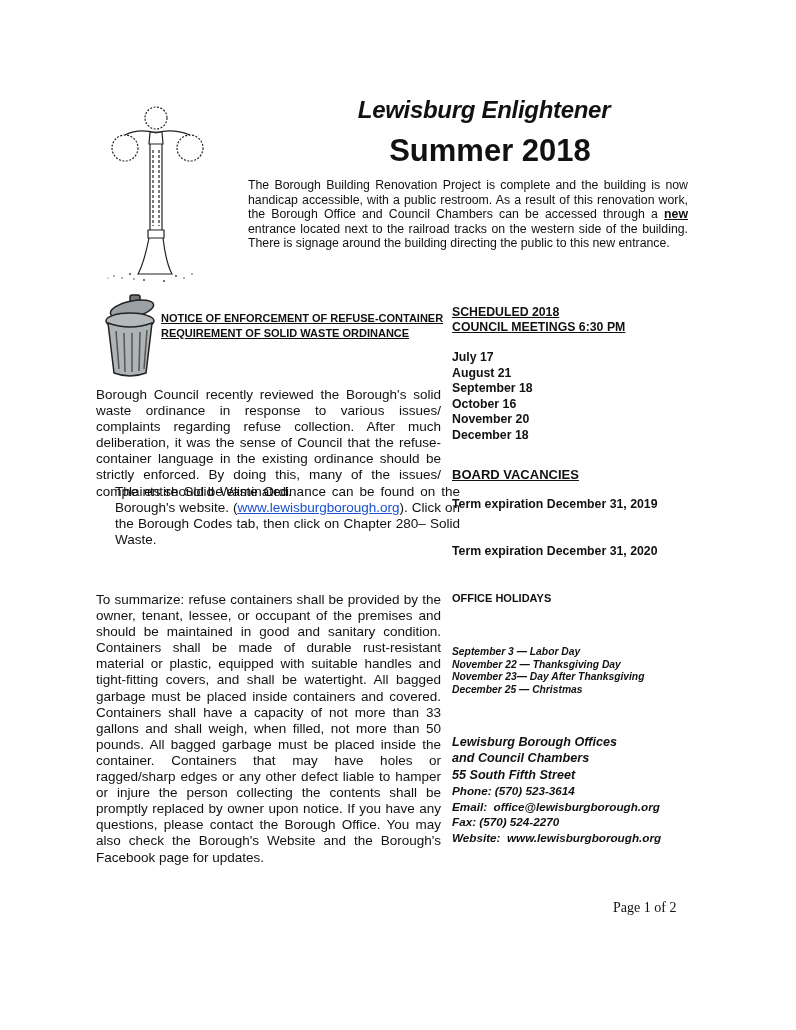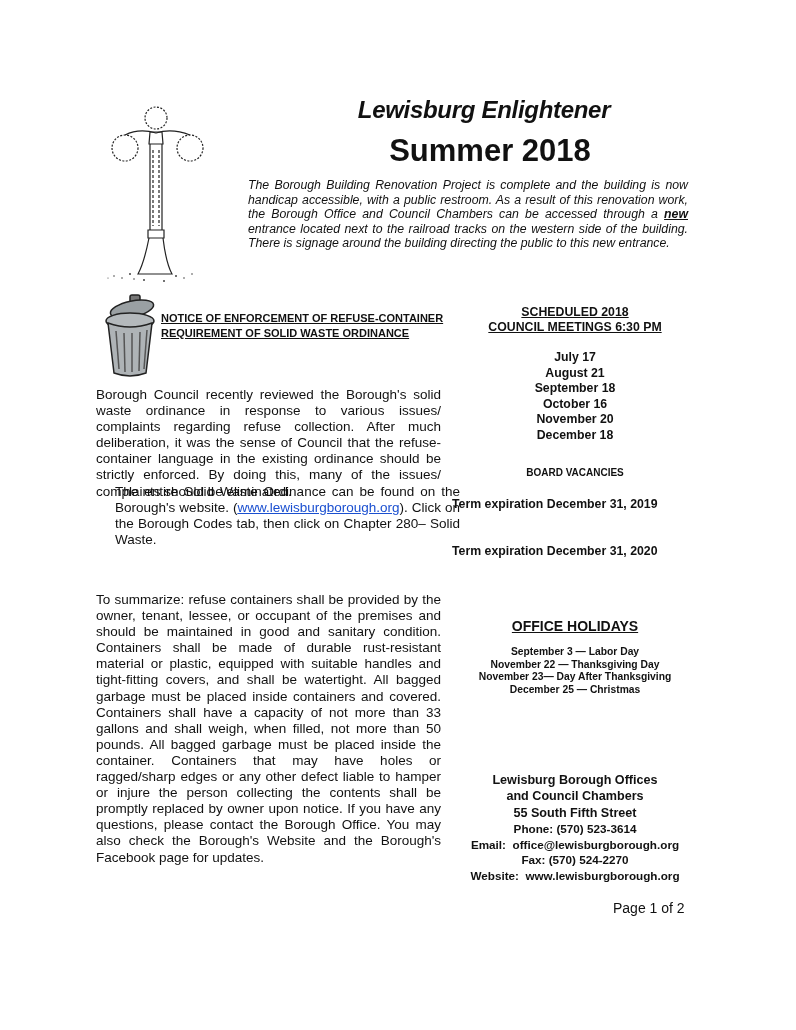--- a/index.html
+++ b/index.html
@@ -4,42 +4,42 @@
 <style>
   html, body { margin: 0; padding: 0; background: #ffffff; }
   body { width: 796px; height: 1030px; position: relative; overflow: hidden;
          font-family: "Liberation Sans", sans-serif; color: #111; }
   .abs { position: absolute; }
   .title { left: 240px; top: 96px; width: 460px; text-align: center;
            font-size: 24px; font-weight: bold; font-style: italic; letter-spacing: -0.3px; padding-left: 28px; box-sizing: border-box; }
   .subtitle { left: 360px; top: 133px; width: 260px; text-align: center;
               font-size: 31px; font-weight: bold; }
   .intro { left: 248px; top: 178px; width: 440px; font-size: 12.3px; line-height: 14.5px;
-           text-align: justify; font-style: italic; }
+           text-align: justify; }
   .intro u { font-weight: bold; }
   .notice-head { left: 161px; top: 311px; width: 285px; font-size: 11px; font-weight: bold;
                  text-decoration: underline; line-height: 14.5px; }
   .lcol { left: 96px; width: 345px; font-size: 13.5px; line-height: 16.1px; text-align: justify; }
   .p1 { top: 387px; }
   .p2 { top: 484px; margin-left: 19px; }
   .p3 { top: 592px; }
   .link { color: #1a4fd0; text-decoration: underline; }
   .rcol { left: 452px; width: 246px; font-weight: bold; }
-  .center { text-align: center; }
+  .center { text-align: left; }
   .sched-head { top: 305px; font-size: 12.3px; line-height: 14.5px; text-decoration: underline; }
   .dates { top: 350px; font-size: 12.3px; line-height: 15.6px; }
-  .board-head { top: 467px; font-size: 10px; }
+  .board-head { top: 467px; font-size: 13px; text-decoration: underline; }
   .vac { font-size: 12.3px; line-height: 15.8px; }
   .vac1 { top: 497px; }
   .vac2 { top: 544px; text-align: justify; }
-  .hol-head { top: 618px; font-size: 14px; text-decoration: underline; }
-  .hols { top: 646px; font-size: 10.3px; line-height: 12.5px; }
-  .contact { top: 772px; font-size: 12.6px; line-height: 16.4px; }
+  .hol-head { top: 592px; font-size: 11px; }
+  .hols { top: 646px; font-size: 10.3px; line-height: 12.5px; font-style: italic; }
+  .contact { top: 734px; font-size: 12.6px; line-height: 16.4px; font-style: italic; }
   .contact .small { font-size: 11.7px; line-height: 15.6px; }
-  .page-num { left: 613px; top: 900px; font-size: 14px; }
+  .page-num { left: 613px; top: 900px; font-size: 14px; font-family: Liberation Serif, serif; }
   .lamp { left: 104px; top: 98px; width: 102px; height: 186px; }
   .can { left: 102px; top: 293px; width: 56px; height: 86px; }
 </style>
 </head>
 <body>
 
 <div class="abs lamp">
   <svg width="102" height="186" viewBox="0 0 102 186">
     <g fill="none" stroke="#222" stroke-width="1.2">
       <circle cx="52" cy="20" r="11" stroke-dasharray="2 1.5"></circle>

